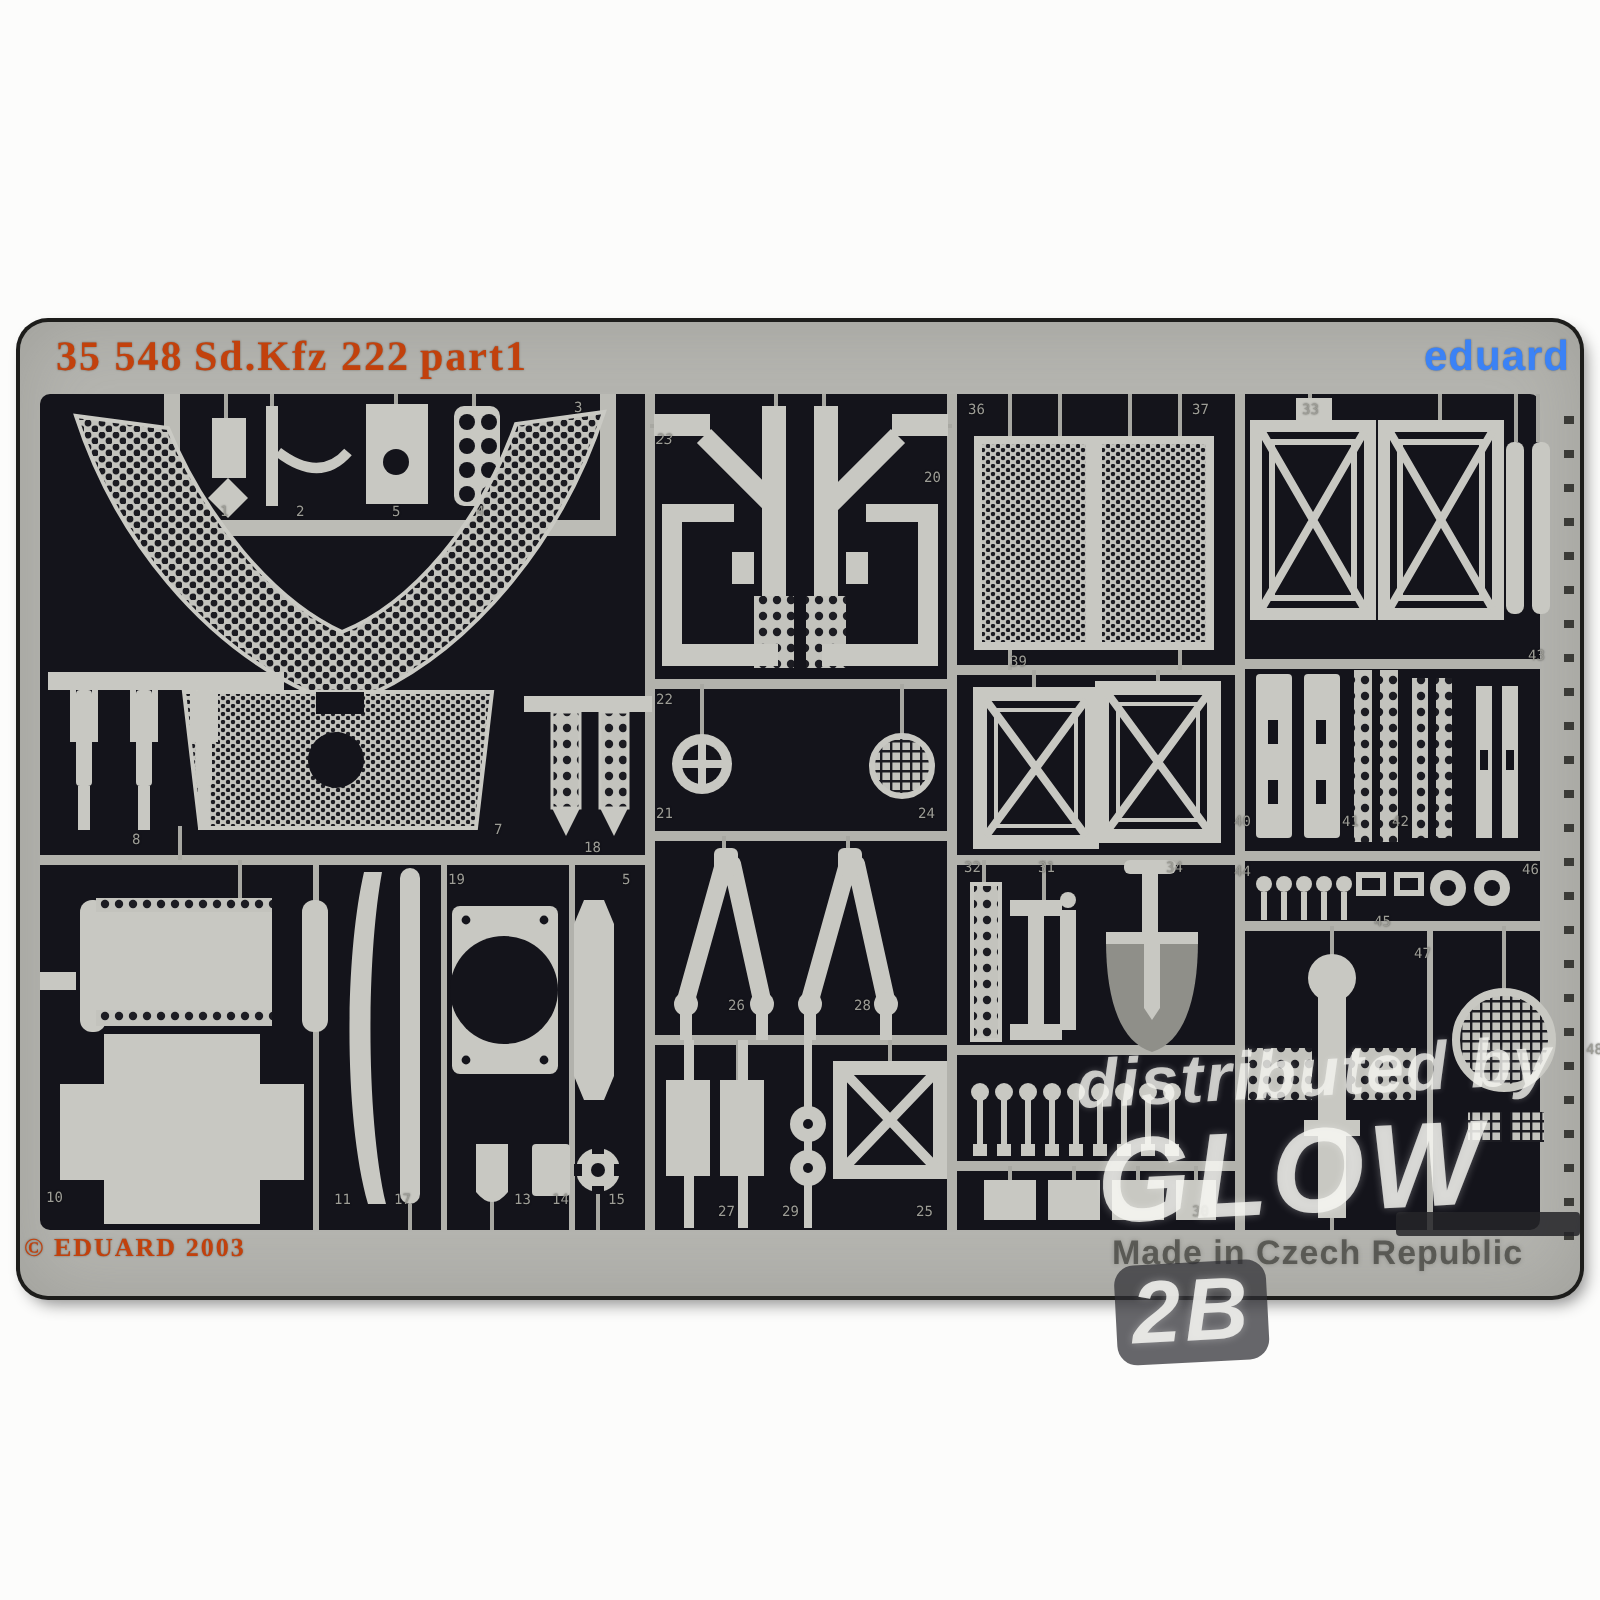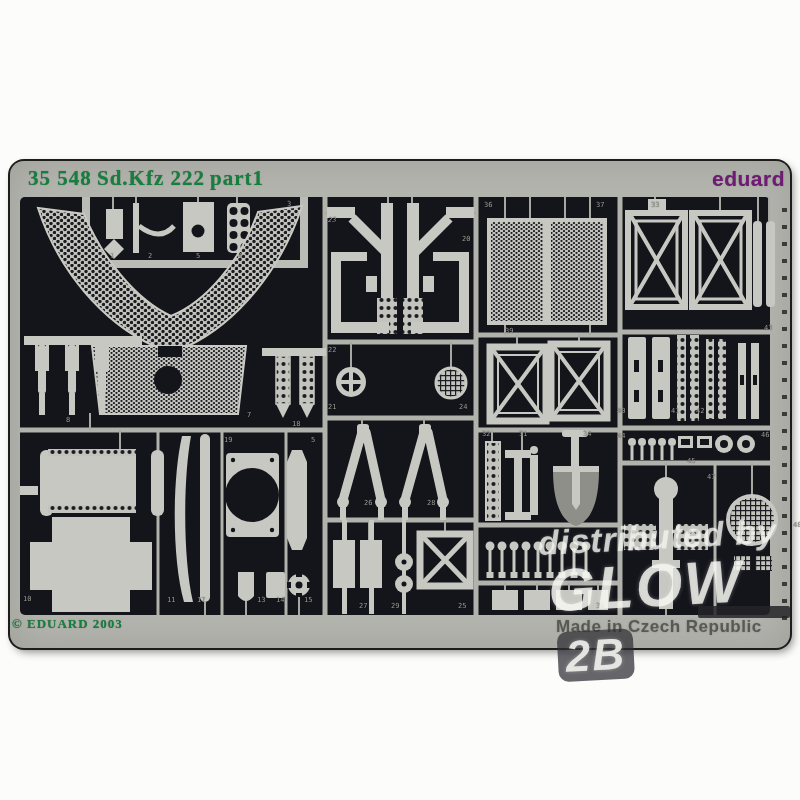--- a/index.html
+++ b/index.html
@@ -3,25 +3,25 @@
 <meta charset="utf-8">
 <style>
   html,body{margin:0;padding:0;}
   .photo{position:relative;width:800px;height:800px;background:#fcfcfb;overflow:hidden;
          font-family:"Liberation Sans",sans-serif;}
   .sheet{position:absolute;left:10px;top:161px;width:780px;height:487px;
          background:#b5b5b0;border-radius:14px;
          box-shadow:0 0 0 2px #1d1d1b, 3px 4px 8px rgba(0,0,0,.45), inset 0 0 40px rgba(120,120,115,.35);}
   .fret-svg{position:absolute;left:0;top:0;pointer-events:none;}
   .etch-serif{position:absolute;font-family:"Liberation Serif",serif;font-weight:bold;
-              color:#15803d;text-shadow:0 0 1px rgba(60,60,55,.6);}
+              color:#c2410c;text-shadow:0 0 1px rgba(60,60,55,.6);}
   .hdr-row{top:166px;font-size:21px;letter-spacing:1px;}
   .hdr-cat{left:28px;} .hdr-sub{left:97px;} .hdr-part{left:210px;}
   .brand{position:absolute;left:712px;top:167px;font-family:"Liberation Sans",sans-serif;
-         font-weight:bold;font-size:21px;letter-spacing:.5px;color:#701a75;
+         font-weight:bold;font-size:21px;letter-spacing:.5px;color:#3b82f6;
          text-shadow:0 0 1px rgba(60,60,55,.6);}
   .copyright{left:12px;top:616px;font-size:13px;letter-spacing:1px;}
   .made-in{position:absolute;left:556px;top:617px;font-size:17px;font-weight:bold;
            color:rgba(72,72,66,.78);letter-spacing:.5px;text-shadow:0 0 2px rgba(90,90,85,.4);}
   .dots-strip{position:absolute;left:782px;top:208px;width:5px;height:424px;
               background:repeating-linear-gradient(to bottom,#3b3b37 0 4px,transparent 4px 17px);}
   .part-num{position:absolute;font-size:7px;line-height:8px;color:#9d9d96;
             font-family:"DejaVu Sans Mono",monospace;text-shadow:0 0 1px rgba(0,0,0,.6);}
   .wm-line1{position:absolute;left:538px;top:517px;width:270px;
             font:italic bold 34px "Liberation Sans",sans-serif;letter-spacing:1px;

